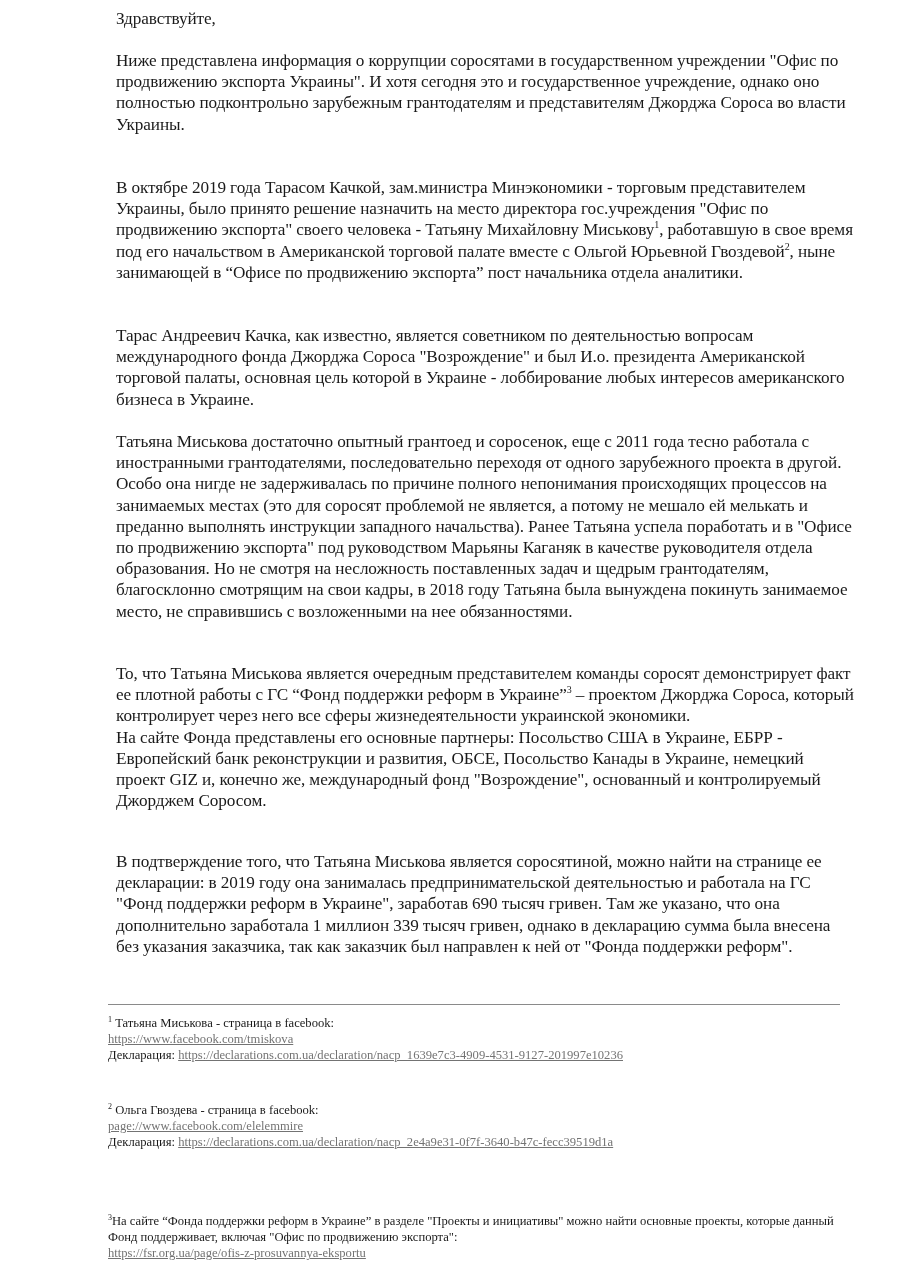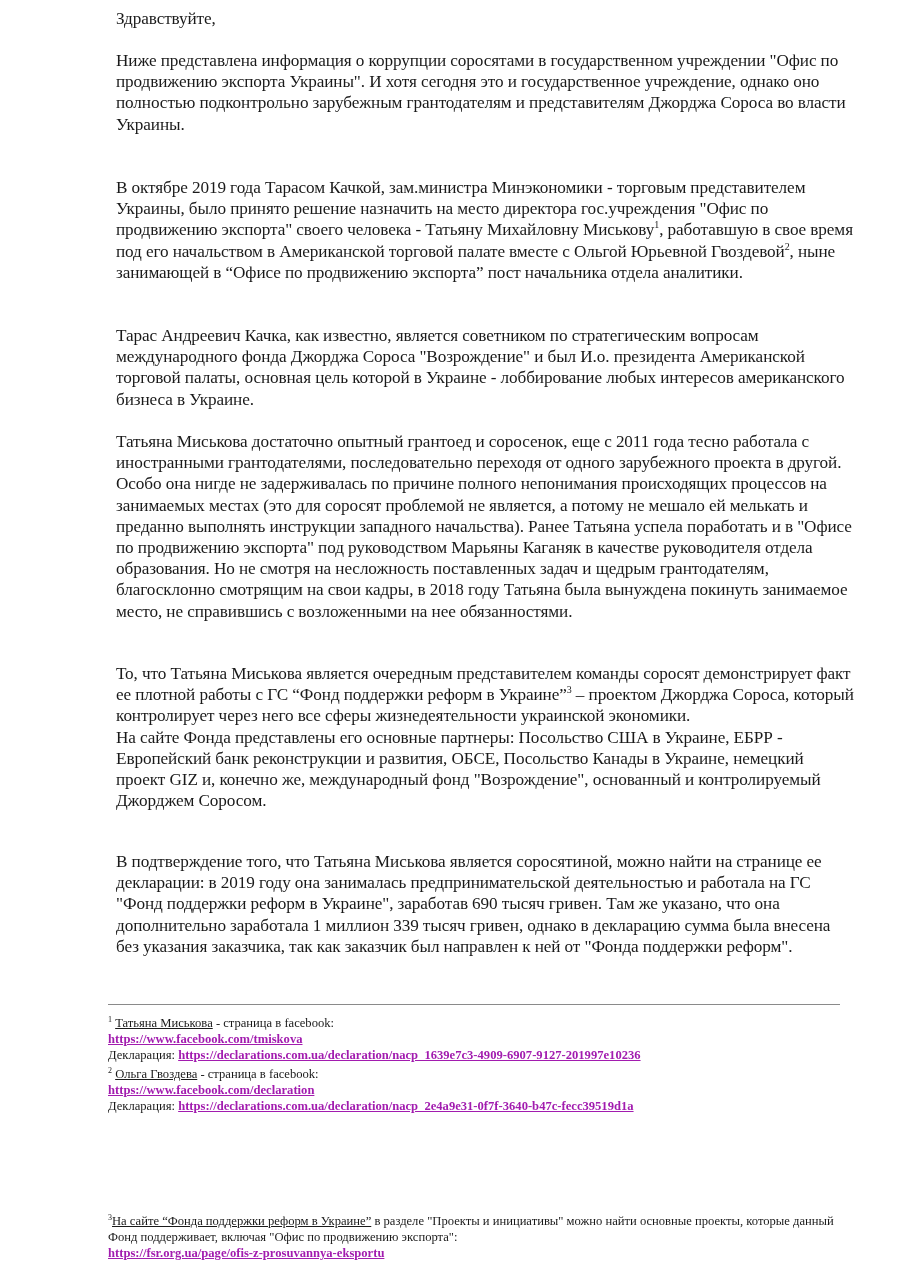--- a/index.html
+++ b/index.html
@@ -12,56 +12,56 @@
   .body-text { font-size: 17.2px; line-height: 21.2px; letter-spacing: -0.1px; }
   .para { margin: 0; position: absolute; left: 8px; width: 740px; }
   .u { text-underline-offset: 2px; }
   sup { font-size: 10px; line-height: 0; vertical-align: super; }
   .divider {
     position: absolute; left: 0; top: 1004px; width: 732px; height: 0;
     border-top: 1.5px solid #8a8a8a;
   }
   .fn { position: absolute; left: 0; width: 740px; font-size: 12.6px; line-height: 16.2px; }
   .fn sup { font-size: 8px; }
-  .fn a { color: #a21caf; text-decoration: underline; font-weight: bold; }
-  .fn .name { text-decoration: underline; }
+  .fn a { color: #737373; text-decoration: underline; }
+  .fn .name { }
 </style>
 </head>
 <body>
 
 <div class="page">
   <div class="body-text">
     <p class="para" style="top:8px">Здравствуйте,</p>
 
     <p class="para" style="top:50px">Ниже представлена информация о коррупции соросятами в государственном учреждении "Офис по продвижению экспорта Украины". И хотя сегодня это и государственное учреждение, однако оно полностью подконтрольно зарубежным грантодателям и представителям Джорджа Сороса во власти Украины.</p>
 
     <p class="para" style="top:177px"><span>В октябре 2019 года Тарасом Качкой, зам.министра Минэкономики - торговым представителем Украины, было принято решение назначить на место директора гос.учреждения "Офис по продвижению экспорта" своего человека - </span><span class="u">Татьяну Михайловну Миськову</span><sup>1</sup><span>, работавшую в свое время под его начальством в Американской торговой палате вместе с </span><span class="u">Ольгой Юрьевной Гвоздевой</span><sup>2</sup><span>, ныне занимающей в “Офисе по продвижению экспорта” пост начальника отдела аналитики.</span></p>
 
-    <p class="para" style="top:325px">Тарас Андреевич Качка, как известно, является советником по стратегическим вопросам международного фонда Джорджа Сороса "Возрождение" и был И.о. президента Американской торговой палаты, основная цель которой в Украине - лоббирование любых интересов американского бизнеса в Украине.</p>
+    <p class="para" style="top:325px">Тарас Андреевич Качка, как известно, является советником по деятельностью вопросам международного фонда Джорджа Сороса "Возрождение" и был И.о. президента Американской торговой палаты, основная цель которой в Украине - лоббирование любых интересов американского бизнеса в Украине.</p>
 
     <p class="para" style="top:431px">Татьяна Миськова достаточно опытный грантоед и соросенок, еще с 2011 года тесно работала с иностранными грантодателями, последовательно переходя от одного зарубежного проекта в другой. Особо она нигде не задерживалась по причине полного непонимания происходящих процессов на занимаемых местах (это для соросят проблемой не является, а потому не мешало ей мелькать и преданно выполнять инструкции западного начальства). Ранее Татьяна успела поработать и в "Офисе по продвижению экспорта" под руководством Марьяны Каганяк в качестве руководителя отдела образования. Но не смотря на несложность поставленных задач и щедрым грантодателям, благосклонно смотрящим на свои кадры, в 2018 году Татьяна была вынуждена покинуть занимаемое место, не справившись с возложенными на нее обязанностями.</p>
 
     <p class="para" style="top:663px"><span>То, что Татьяна Миськова является очередным представителем команды соросят демонстрирует факт ее плотной работы с </span><span class="u">ГС “Фонд поддержки реформ в Украине”</span><sup>3</sup><span> – проектом Джорджа Сороса, который контролирует через него все сферы жизнедеятельности украинской экономики.</span><br><span>На сайте Фонда представлены его основные партнеры: Посольство США в Украине, ЕБРР - Европейский банк реконструкции и развития, ОБСЕ, Посольство Канады в Украине, немецкий проект GIZ и, конечно же, международный фонд "Возрождение", основанный и контролируемый Джорджем Соросом.</span></p>
 
     <p class="para" style="top:851px">В подтверждение того, что Татьяна Миськова является соросятиной, можно найти на странице ее декларации: в 2019 году она занималась предпринимательской деятельностью и работала на ГС "Фонд поддержки реформ в Украине", заработав 690 тысяч гривен. Там же указано, что она дополнительно заработала 1 миллион 339 тысяч гривен, однако в декларацию сумма была внесена без указания заказчика, так как заказчик был направлен к ней от "Фонда поддержки реформ".</p>
   </div>
 
   <div class="divider"></div>
 
   <div class="fn" style="top:1015px">
     <sup>1</sup>
     <span class="name">Татьяна Миськова</span><span> - страница в facebook:</span><br>
     <a>https://www.facebook.com/tmiskova</a><br>
-    <span>Декларация: </span><a>https://declarations.com.ua/declaration/nacp_1639e7c3-4909-6907-9127-201997e10236</a>
+    <span>Декларация: </span><a>https://declarations.com.ua/declaration/nacp_1639e7c3-4909-4531-9127-201997e10236</a>
   </div>
 
-  <div class="fn" style="top:1066px">
+  <div class="fn" style="top:1102px">
     <sup>2</sup>
     <span class="name">Ольга Гвоздева</span><span> - страница в facebook:</span><br>
-    <a>https://www.facebook.com/declaration</a><br>
+    <a>page://www.facebook.com/elelemmire</a><br>
     <span>Декларация: </span><a>https://declarations.com.ua/declaration/nacp_2e4a9e31-0f7f-3640-b47c-fecc39519d1a</a>
   </div>
 
   <div class="fn" style="top:1213px">
     <sup>3</sup><span class="name">На сайте “Фонда поддержки реформ в Украине”</span><span> в разделе "Проекты и инициативы" можно найти основные проекты, которые данный Фонд поддерживает, включая "Офис по продвижению экспорта":</span><br>
     <a>https://fsr.org.ua/page/ofis-z-prosuvannya-eksportu</a>
   </div>
 </div>
 
 </body></html>

